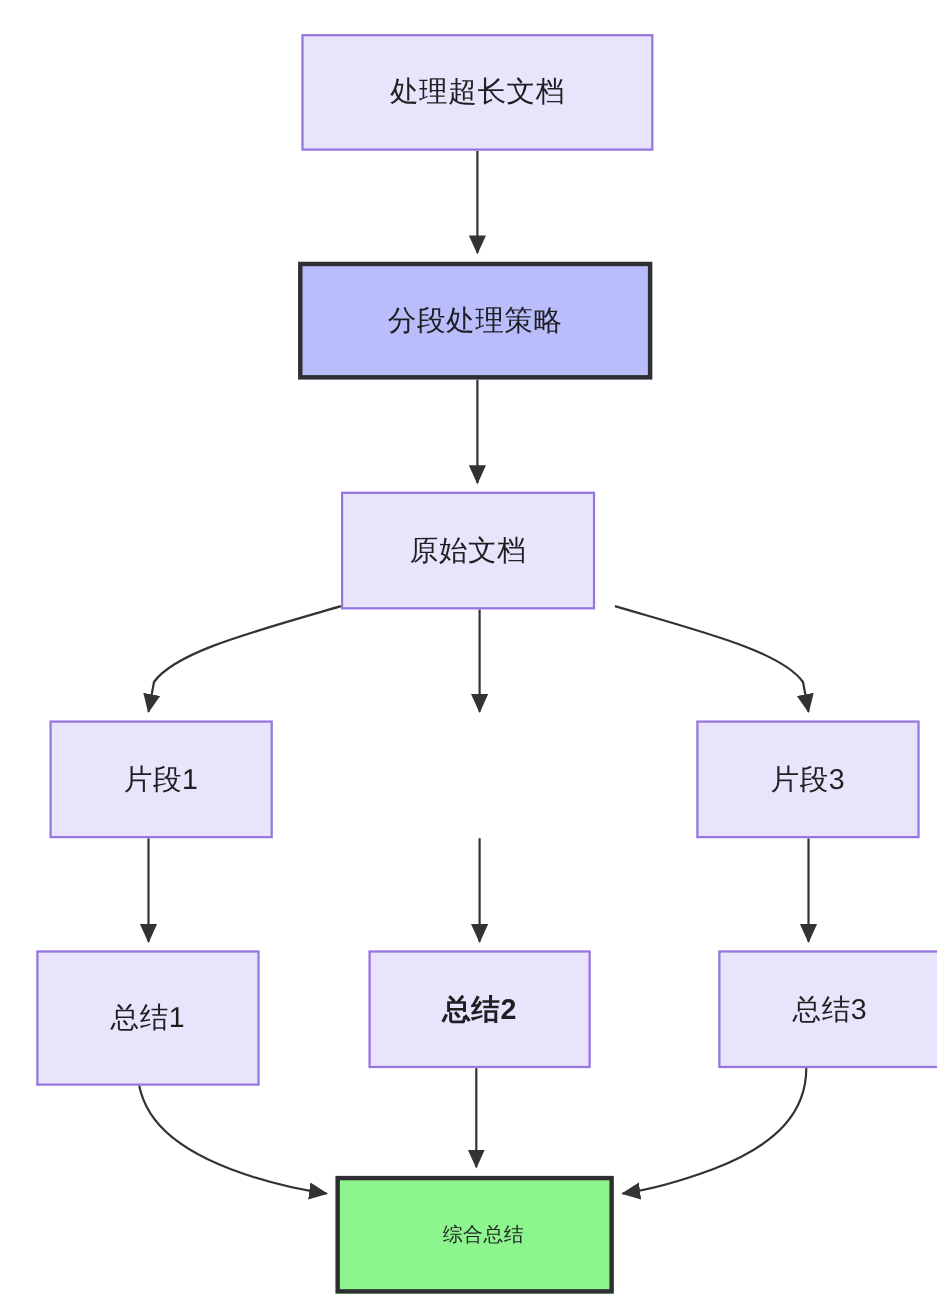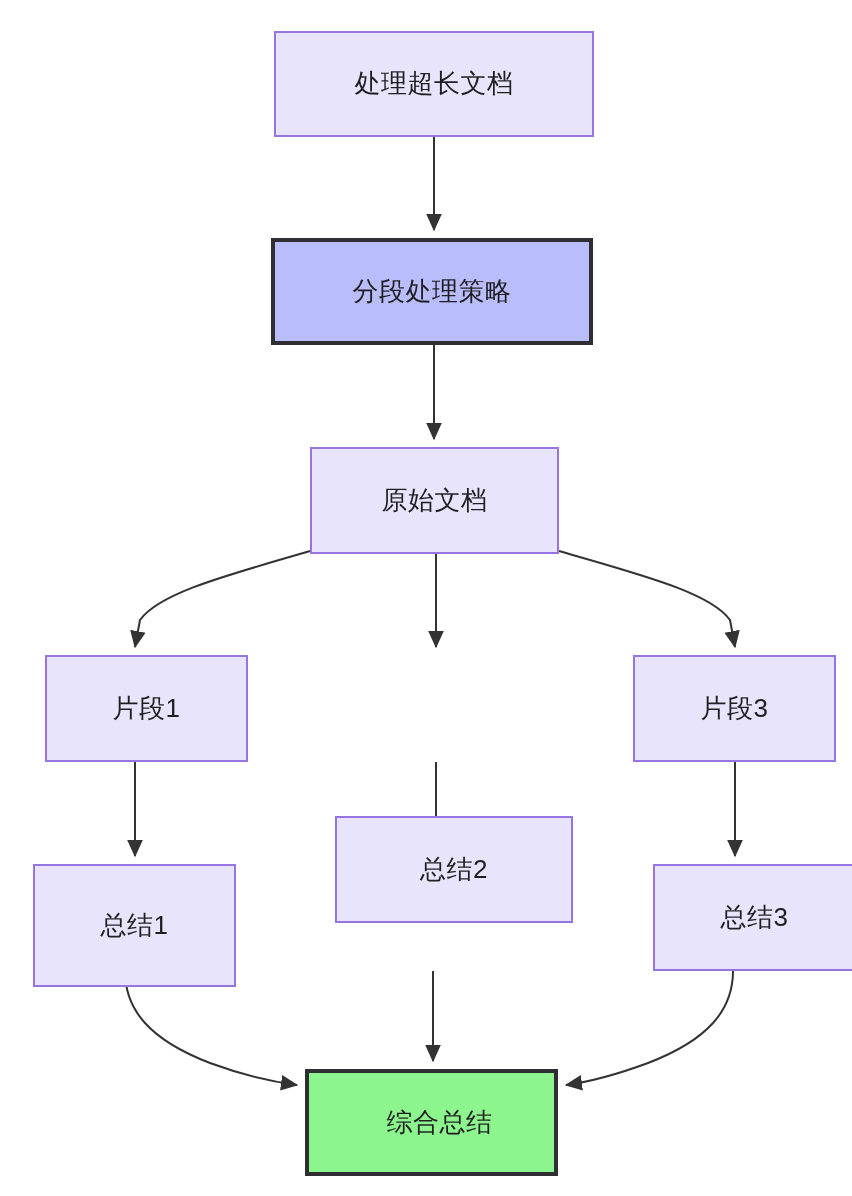--- a/index.html
+++ b/index.html
@@ -51,21 +51,21 @@
   
   .style-strategy {
     background: #b9bdfb;
     border: 4px solid #2f2f33;
     font-size: 26px;
   }
   
   .style-result {
     background: #8df58d;
     border: 4px solid #2f2f33;
-    font-size: 26px;
+    font-size: 18px;
     padding-left: 16px;
   }
 </style>
 </head>
 <body>
 
 <div id="diagram-root">
 
   <svg id="edge-layer" viewBox="0 0 852 1196" width="852" height="1196" xmlns="http://www.w3.org/2000/svg">
     <defs>
@@ -98,38 +98,38 @@
   </svg>
 
   <div class="node style-strategy" style="left:271px; top:238px; width:322px; height:107px;">
     <span class="node-label">分段处理策略</span>
   </div>
 
   <div class="node style-default" style="left:274px; top:31px; width:320px; height:106px;">
     <span class="node-label">处理超长文档</span>
   </div>
 
-  <div class="node style-default" style="left:310px; top:447px; width:249px; height:107px;">
+  <div class="node style-default" style="left:310px; top:447px; width:231px; height:107px;">
     <span class="node-label">原始文档</span>
   </div>
 
   <div class="node style-default" style="left:33px; top:655px; width:203px; height:107px;margin-left:12px;">
     <span class="node-label">片段1</span>
   </div>
 
 
   <div class="node style-default" style="left:633px; top:655px; width:203px; height:107px;">
     <span class="node-label">片段3</span>
   </div>
 
   <div class="node style-default" style="left:33px; top:864px; width:203px; height:123px;">
     <span class="node-label">总结1</span>
   </div>
 
-  <div class="node style-default" style="left:335px; top:816px; width:238px; height:107px;">
+  <div class="node style-default" style="left:335px; top:864px; width:202px; height:107px;font-weight:bold;">
     <span class="node-label">总结2</span>
   </div>
 
   <div class="node style-default" style="left:633px; top:864px; width:203px; height:107px;margin-left:20px;">
     <span class="node-label">总结3</span>
   </div>
 
   <div class="node style-result" style="left:305px; top:1069px; width:253px; height:107px;">
     <span class="node-label">综合总结</span>
   </div>

